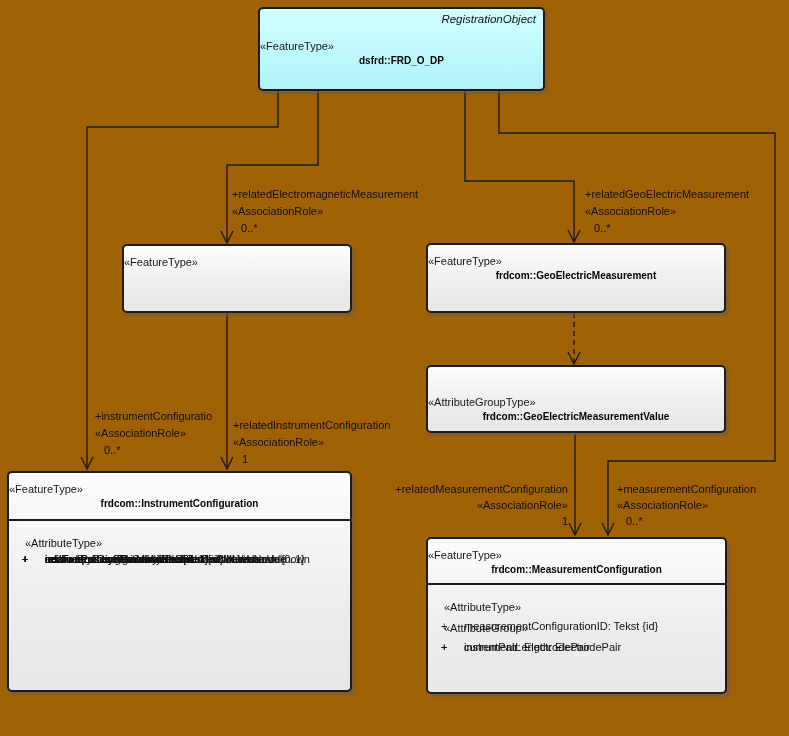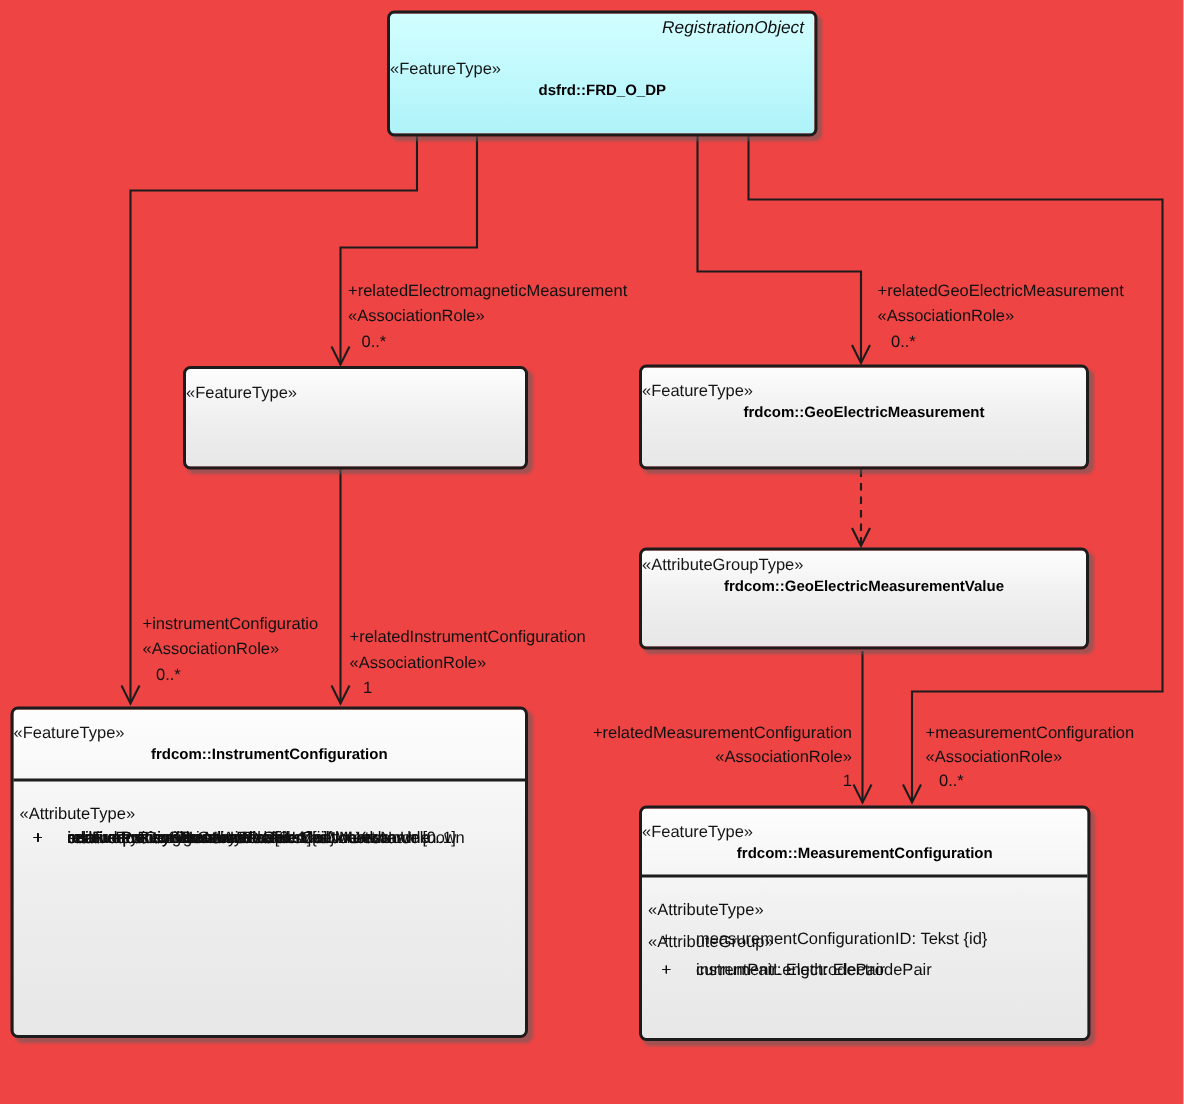--- a/index.html
+++ b/index.html
@@ -1,19 +1,19 @@
 <!DOCTYPE html>
 <html><head>
 <meta charset="utf-8">
 <style>
   html,body{margin:0;padding:0;background:#ffffff;}
   #canvas{
     position:relative;
     width:789px;height:736px;
-    background:#ef4444;
+    background:#a16207;
     font-family:"Liberation Sans", sans-serif;
     overflow:hidden;
   }
   
   .uml-box{
     position:absolute;
     border:2px solid #1c1c1c;
     border-radius:5px;
     box-shadow:3px 3px 2px rgba(95,95,95,.55);
     background:linear-gradient(180deg,#fdfdfd 0%,#eeeeee 55%,#e7e7e7 100%);
@@ -37,21 +37,21 @@
   .frd-head{padding-top:30px;}
   .divider{
     position:absolute;left:0;right:0;height:0;
     border-top:2px solid #1c1c1c;
   }
   
   .attr-list{position:absolute;left:0;right:0;font-size:11px;color:#101010;}
   .attr-row{position:relative;line-height:16px;white-space:nowrap;}
   .attr-row .vis{position:absolute;left:13px;top:0;}
   .attr-row .atext{position:absolute;left:36px;top:0;}
-  .sec-head{padding-left:4px;line-height:16px;white-space:nowrap;}
+  .sec-head{padding-left:16px;line-height:16px;white-space:nowrap;}
   .tight .atext{letter-spacing:-0.45px;}
   .mc-row{line-height:19px;}
   .gap-top{margin-top:2px;}
   
   .assoc{
     position:absolute;font-size:11px;line-height:17px;color:#101010;white-space:nowrap;
   }
   .assoc .mult{padding-left:9px;}
   .assoc.right{text-align:right;}
   .assoc.right .mult{padding-left:0;}
@@ -119,21 +119,21 @@
   </div>
 
   <div class="uml-box" style="left:426px;top:243px;width:300px;height:70px;">
     <div class="head-pad">
       <div class="stereo">«FeatureType»</div>
       <div class="cls-name">frdcom::GeoElectricMeasurement</div>
     </div>
   </div>
 
   <div class="uml-box" style="left:426px;top:365px;width:300px;height:68px;">
-    <div class="head-pad" style="padding-top:3px;">
+    <div class="head-pad" style="padding-top:28px;">
       <div class="stereo">«AttributeGroupType»</div>
       <div class="cls-name">frdcom::GeoElectricMeasurementValue</div>
     </div>
   </div>
 
   <div class="uml-box" style="left:7px;top:471px;width:345px;height:221px;">
     <div class="head-pad">
       <div class="stereo">«FeatureType»</div>
       <div class="cls-name">frdcom::InstrumentConfiguration</div>
     </div>

